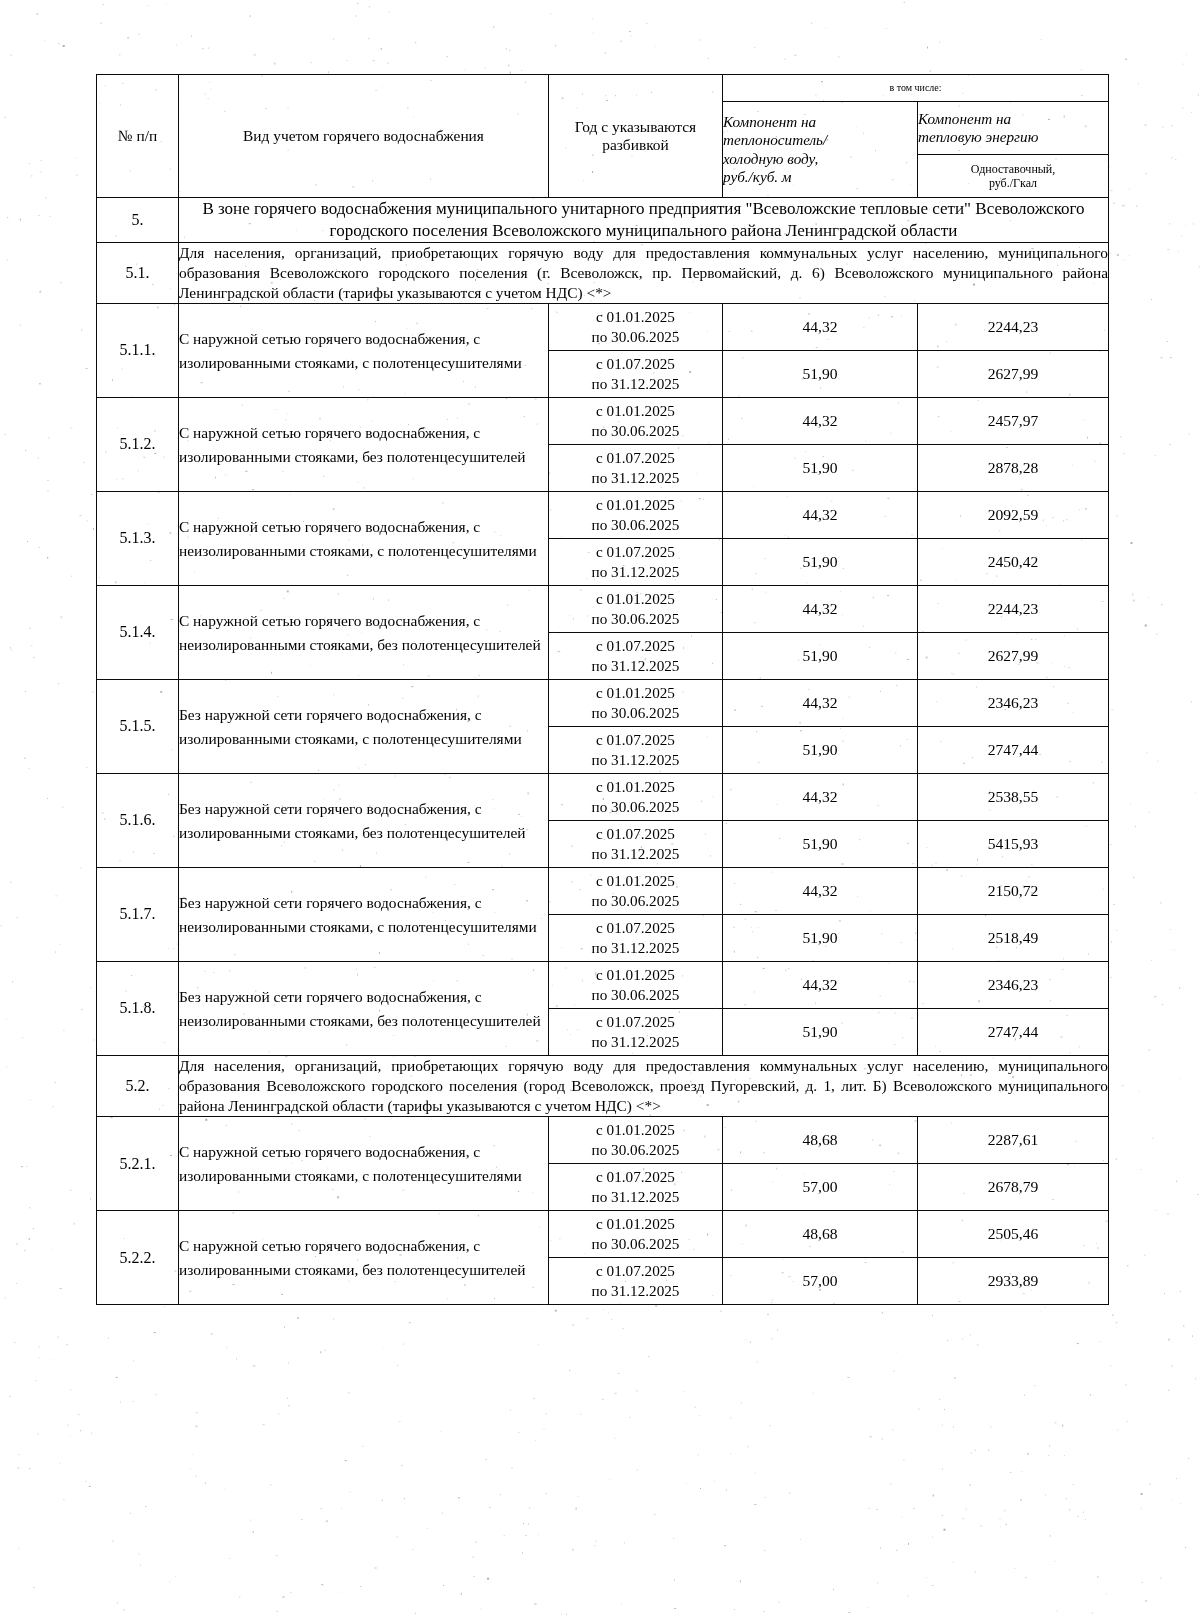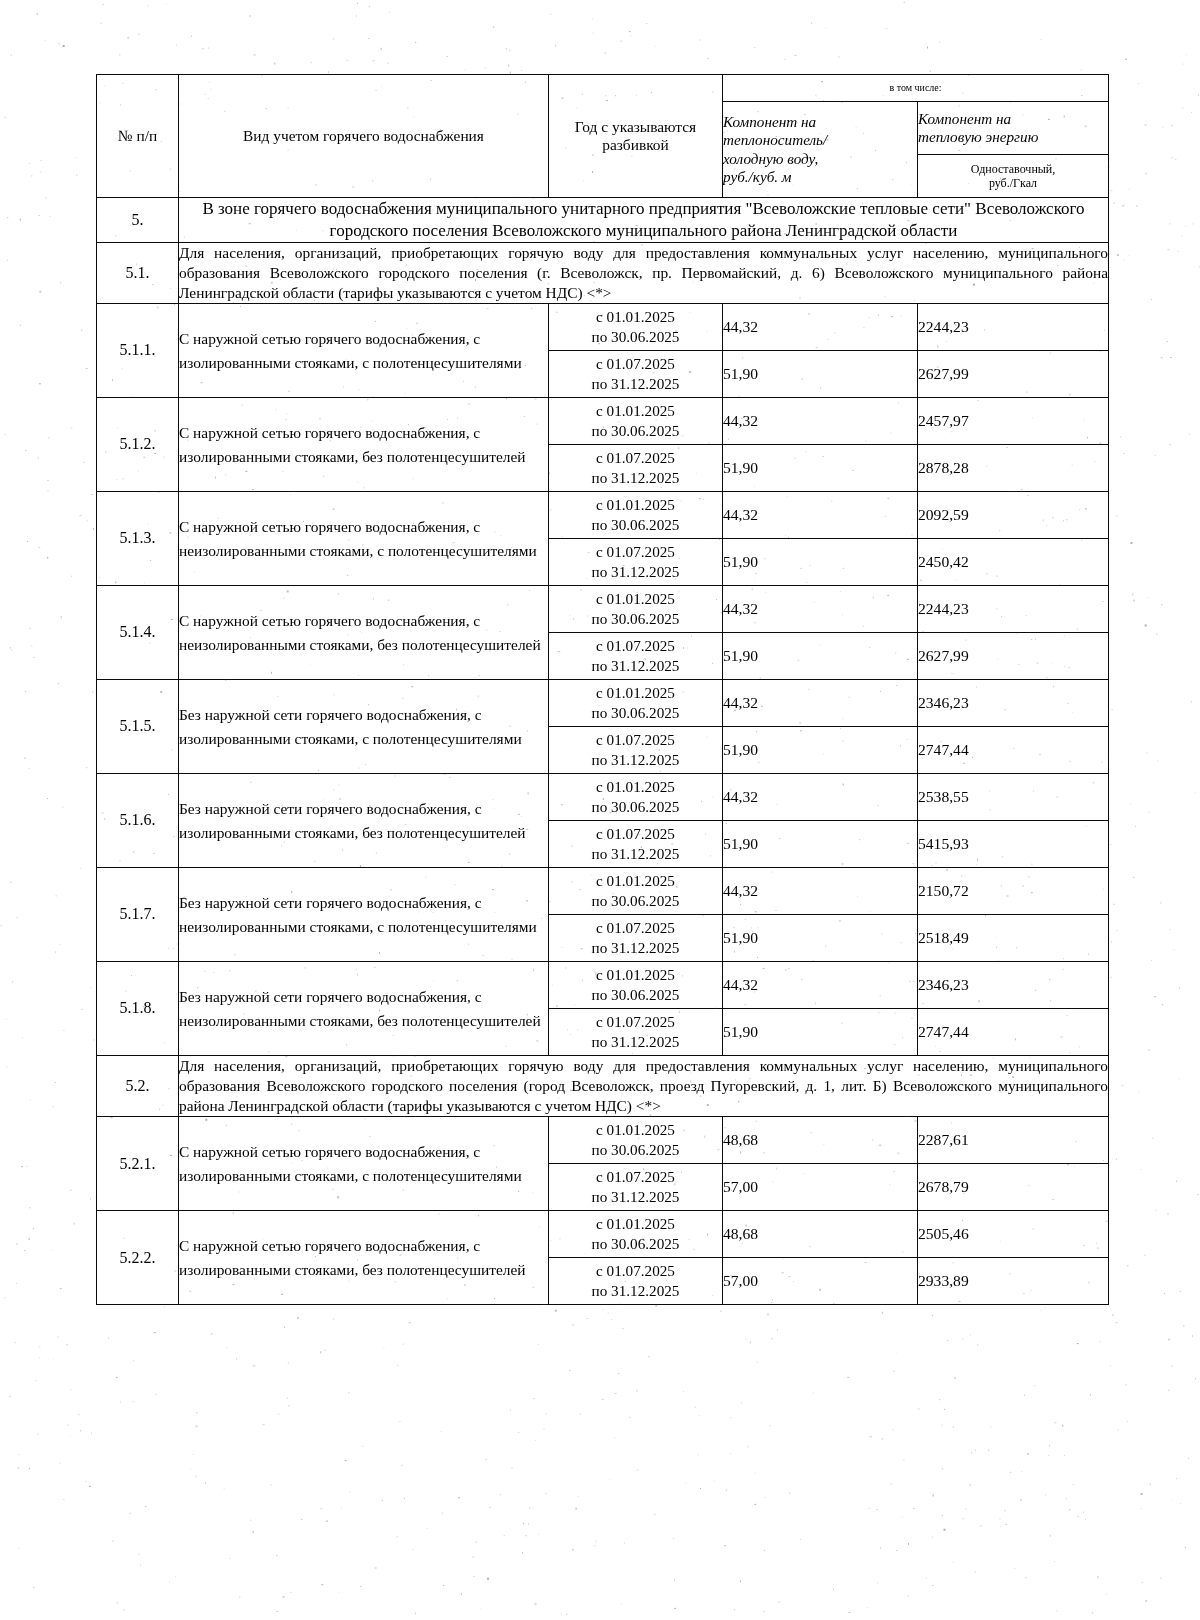--- a/index.html
+++ b/index.html
@@ -124,21 +124,21 @@
     vertical-align: middle;
   }
   .period-cell {
     text-align: center;
     font-size: 15.2px;
     line-height: 1.32;
     padding: 4px 4px 5px 4px;
     height: 46px;
   }
   .val-cell {
-    text-align: left;
+    text-align: center;
     font-size: 15.6px;
     vertical-align: top;
     padding: 5px 4px 4px 4px;
   }
 
   .nowrap { white-space: nowrap; }
 </style>
 </head>
 <body>
 

